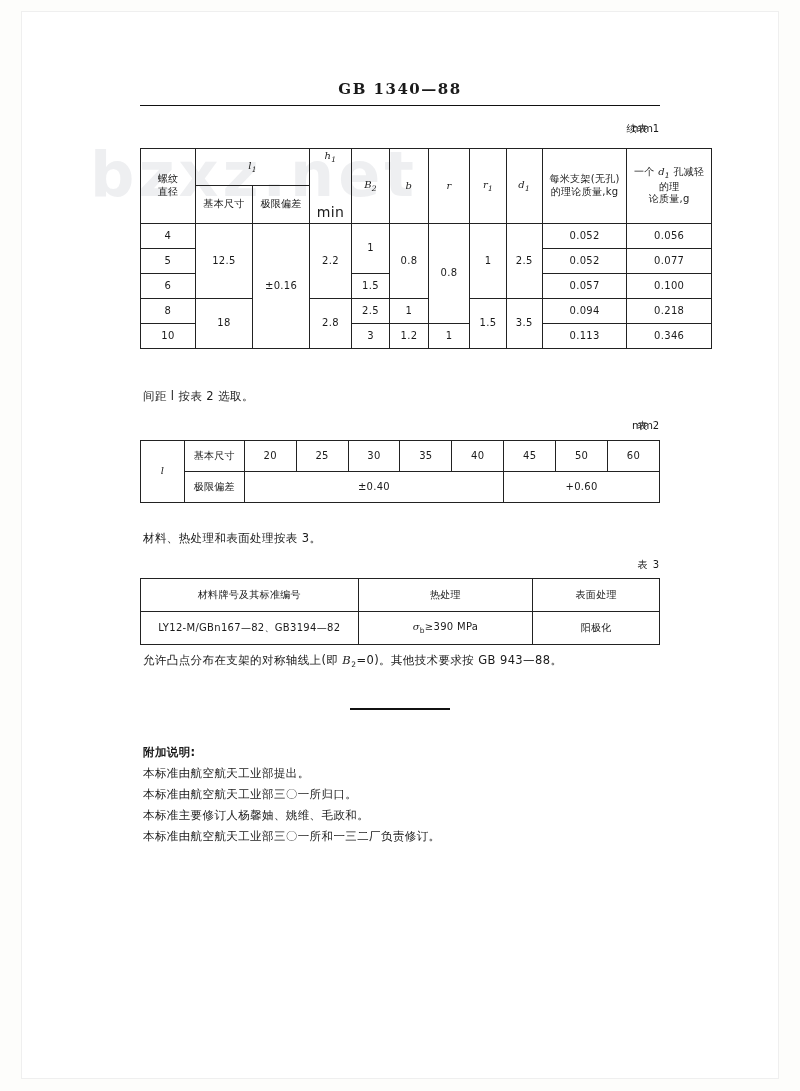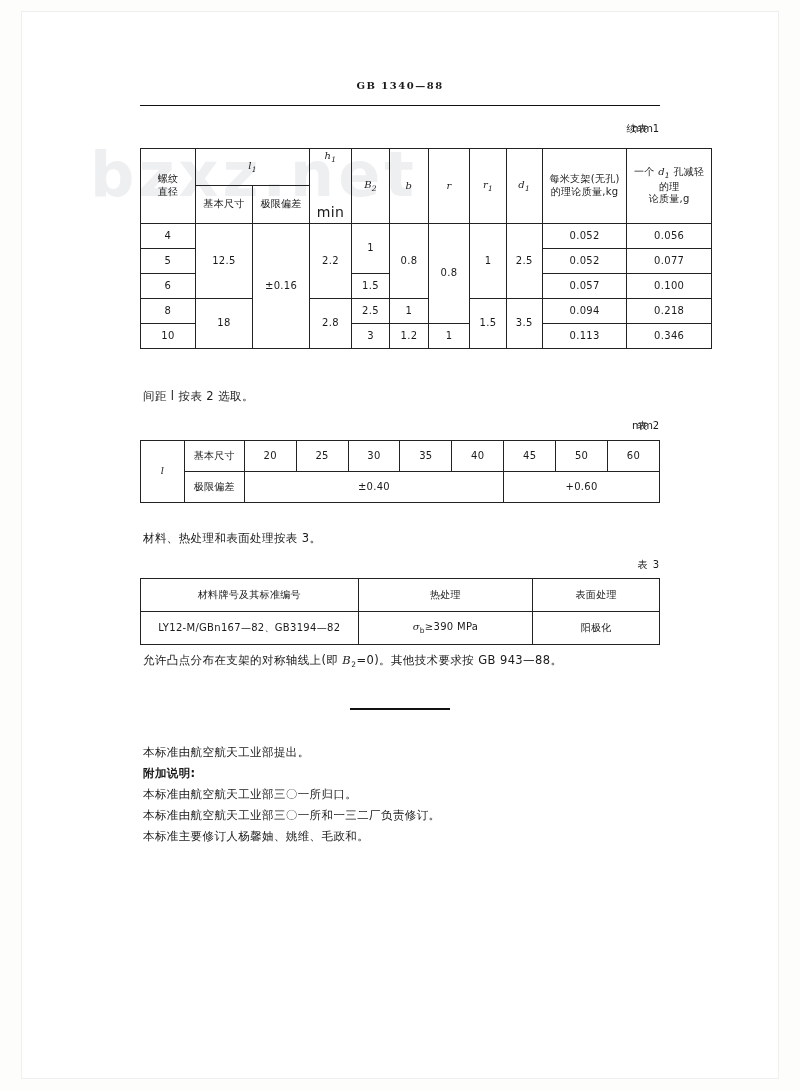--- a/index.html
+++ b/index.html
@@ -35,21 +35,21 @@
     white-space:nowrap;
   }
   .content{
     position:absolute;
     left:0;top:0;width:800px;height:1091px;
   }
   .doc-title{
     position:absolute;
     left:0;top:80px;width:800px;
     text-align:center;
-    font-size:10px;
+    font-size:15px;
     font-weight:bold;
     letter-spacing:1.5px;
     font-family:"DejaVu Serif","Liberation Serif",serif;
   }
   .rule-top{
     position:absolute;left:140px;top:105px;width:520px;height:0;
     border-top:1px solid #111;
   }
   .tbl-caption{
     position:absolute;
@@ -264,21 +264,21 @@
         <td>阳极化</td>
       </tr>
     </tbody>
       </table>
 
     <div class="para" style="left:143px;top:652px;">允许凸点分布在支架的对称轴线上(即 <span class="ital">B</span><span class="subn">2</span>=0)。其他技术要求按 GB 943—88。</div>
 
     <div class="divider"></div>
 
     <div class="footer">
+      <div class="fl fhead">附加说明:</div>
       <div class="fl">本标准由航空航天工业部提出。</div>
-      <div class="fl fhead">附加说明:</div>
       <div class="fl">本标准由航空航天工业部三〇一所归口。</div>
+      <div class="fl">本标准主要修订人杨馨妯、姚维、毛政和。</div>
       <div class="fl">本标准由航空航天工业部三〇一所和一三二厂负责修订。</div>
-      <div class="fl">本标准主要修订人杨馨妯、姚维、毛政和。</div>
     </div>
 
   </div>
 </div>
 
 </body></html>

